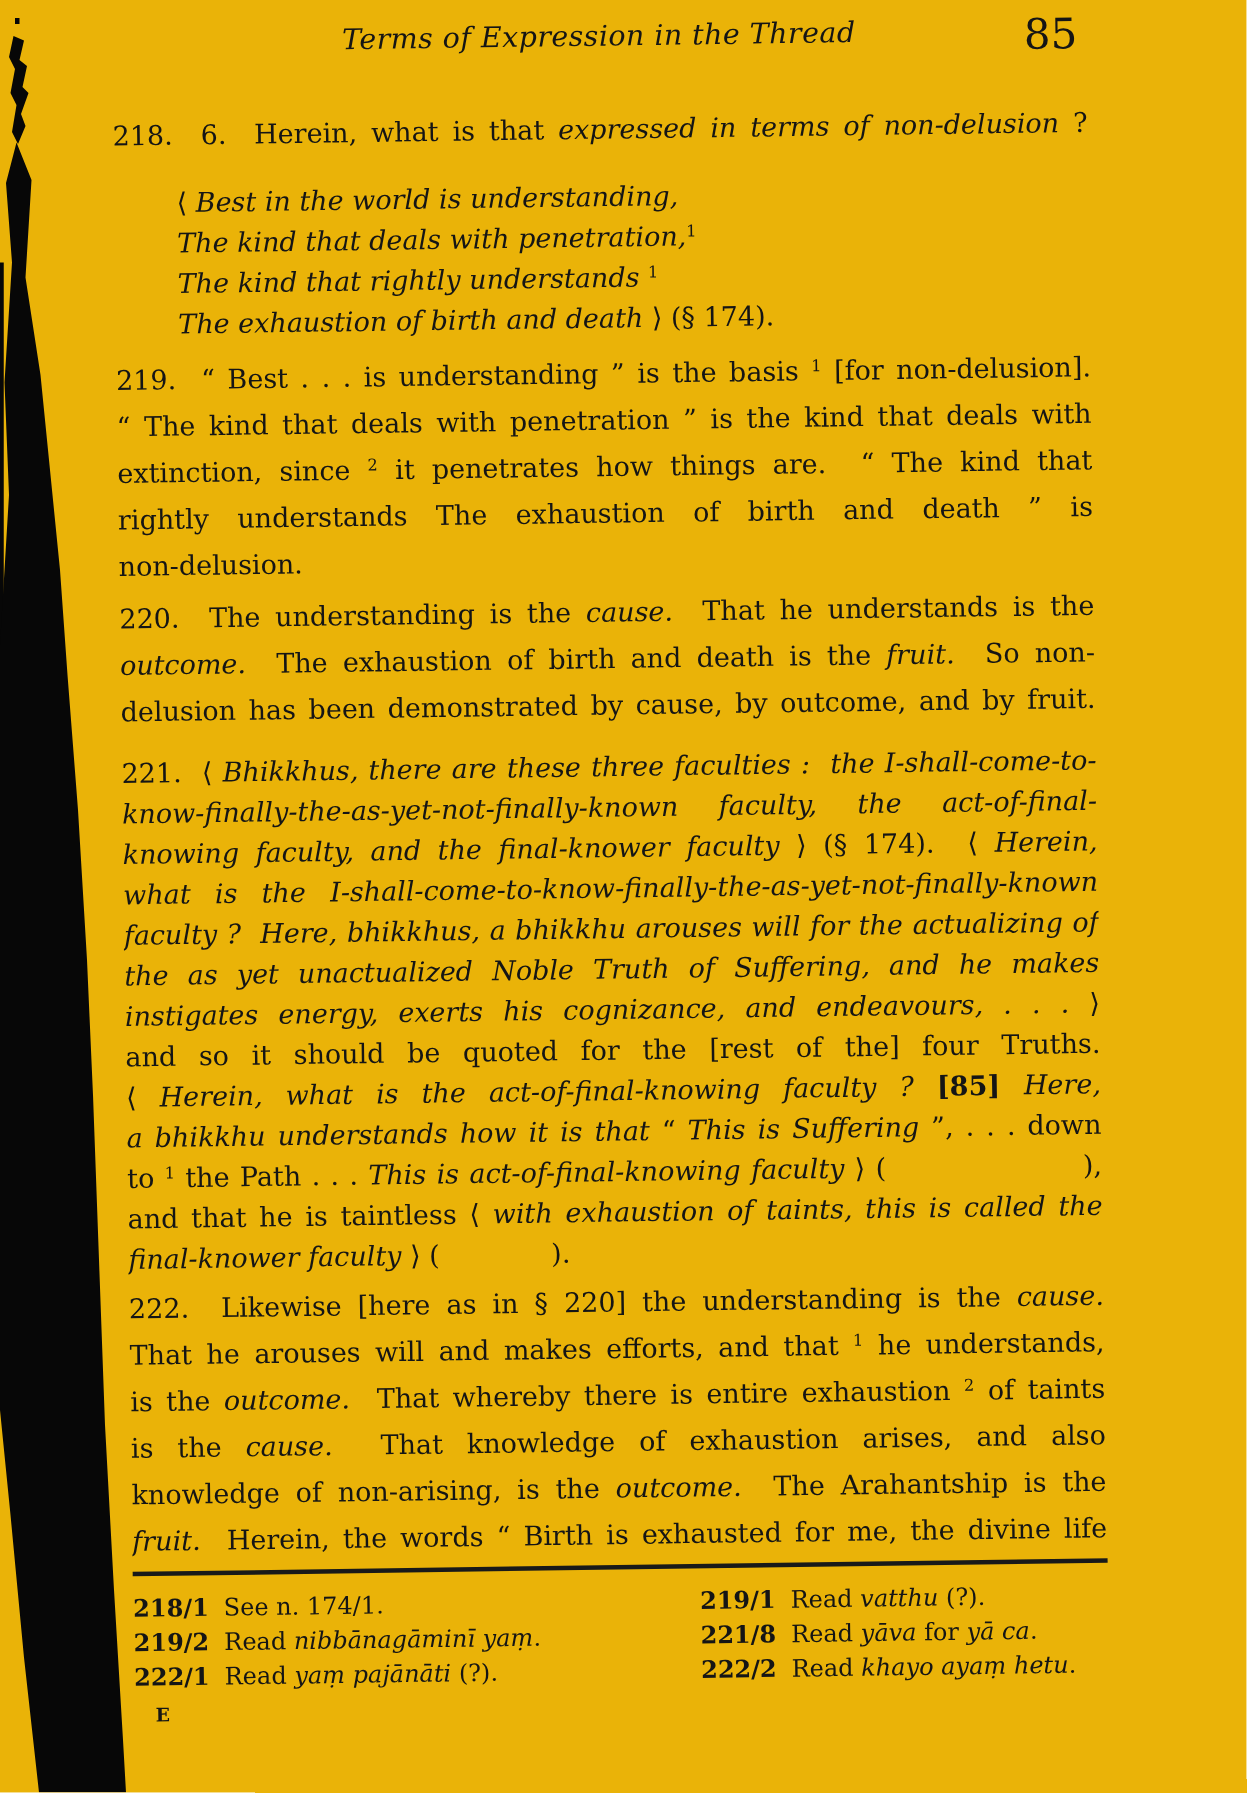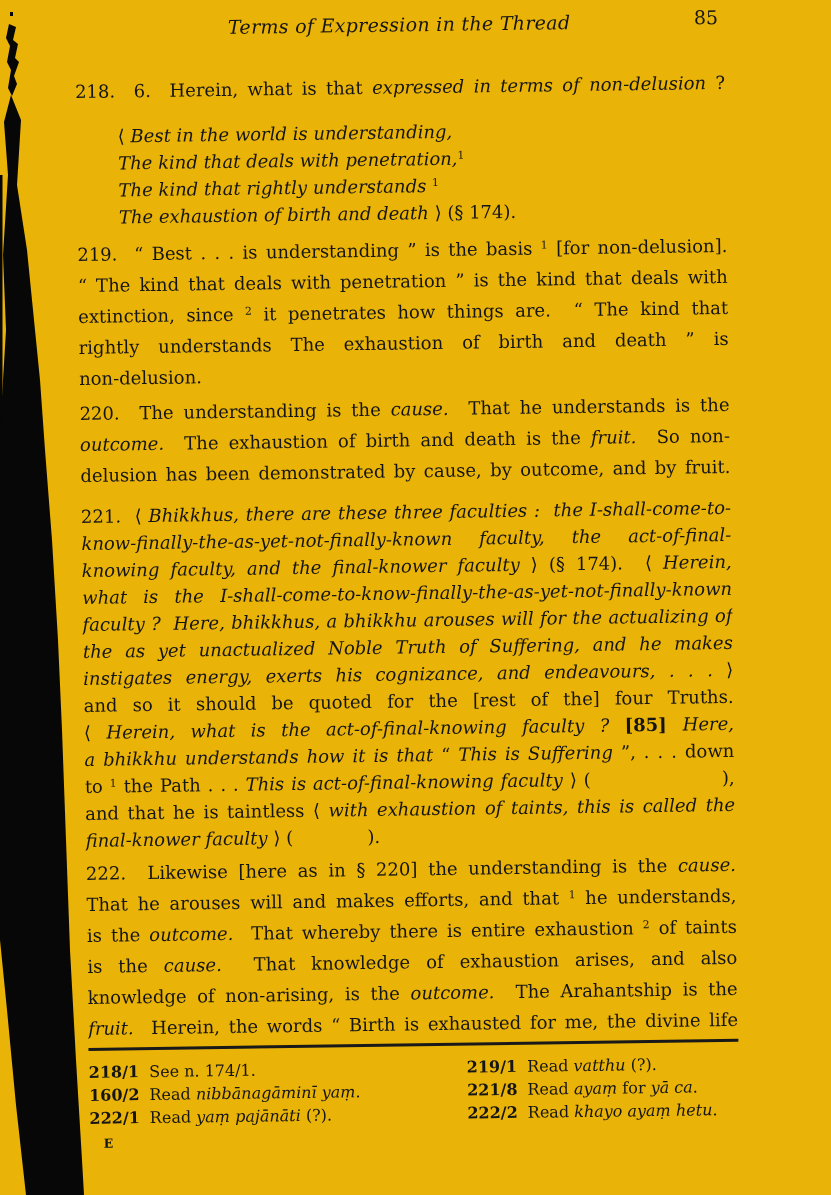--- a/index.html
+++ b/index.html
@@ -33,21 +33,21 @@
     margin-top: 4px;
     height: 25px;
   }
   .hdr .title {
     display: block; text-align: center;
     font-style: italic;
     font-size: 19px; letter-spacing: 0.3px;
   }
   .hdr .pageno {
     position: absolute; right: 6px; top: -3px;
-    font-size: 19px;
+    font-size: 28px;
   }
   .block { position: relative; }
   .line {
     text-align: justify;
     text-align-last: justify;
     overflow: hidden;
     white-space: pre-wrap;
   }
   .line.nj { text-align-last: left; }
   .para { font-size: 18px; }
@@ -156,26 +156,26 @@
           <div class="line"><span>knowledge of non-arising, is the </span><span class="i">outcome.</span><span>  The Arahantship is the</span></div>
           <div class="line"><span class="i">fruit.</span><span>  Herein, the words “ Birth is exhausted for me, the divine life</span></div>
         </div>
       </div>
 
     <div class="fn-rule"></div>
 
     <div id="footnotes">
       <div class="fn-col left" id="fn-left">
           <div class="fn-row"><span class="fn-ref">218/1</span><span>See n. 174/1.</span></div>
-          <div class="fn-row"><span class="fn-ref">160/2</span><span>Read </span><span class="i">nibbānagāminī yaṃ</span><span>.</span></div>
+          <div class="fn-row"><span class="fn-ref">219/2</span><span>Read </span><span class="i">nibbānagāminī yaṃ</span><span>.</span></div>
           <div class="fn-row"><span class="fn-ref">222/1</span><span>Read </span><span class="i">yaṃ pajānāti</span><span> (?).</span></div>
         </div>
       <div class="fn-col right" id="fn-right">
           <div class="fn-row"><span class="fn-ref">219/1</span><span>Read </span><span class="i">vatthu</span><span> (?).</span></div>
-          <div class="fn-row"><span class="fn-ref">221/8</span><span>Read </span><span class="i">ayaṃ</span><span> for </span><span class="i">yā ca</span><span>.</span></div>
+          <div class="fn-row"><span class="fn-ref">221/8</span><span>Read </span><span class="i">yāva</span><span> for </span><span class="i">yā ca</span><span>.</span></div>
           <div class="fn-row"><span class="fn-ref">222/2</span><span>Read </span><span class="i">khayo ayaṃ hetu</span><span>.</span></div>
         </div>
     </div>
 
     <div class="signature">E</div>
 
   </div>
 </div>
 
 </body></html>

